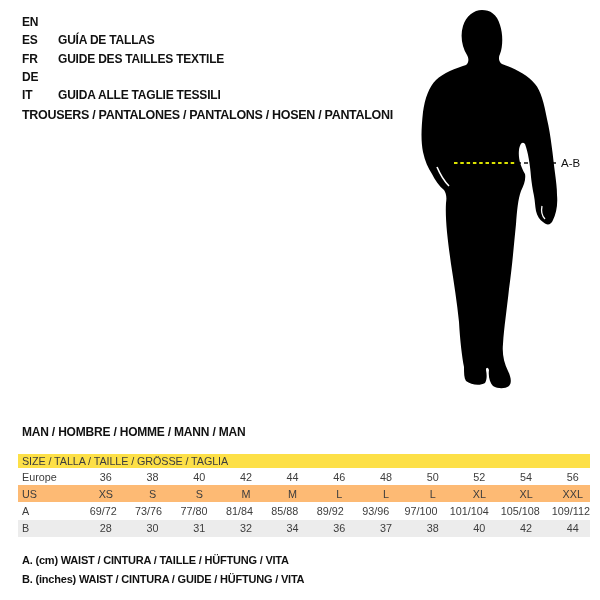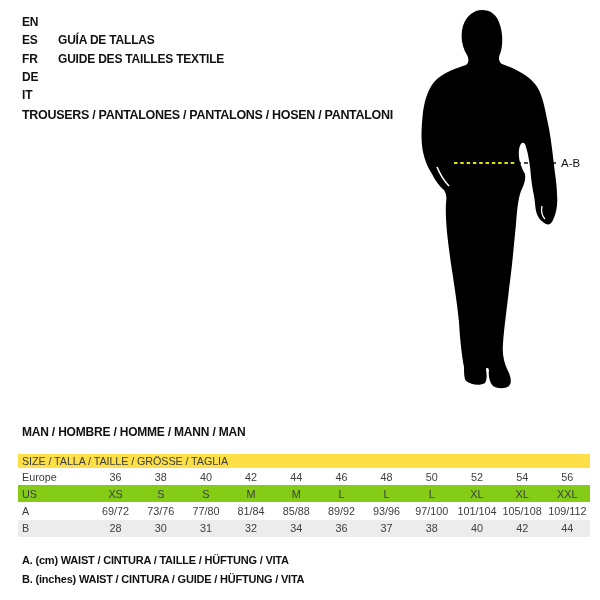--- a/index.html
+++ b/index.html
@@ -22,21 +22,21 @@
   .figure-wrap svg { display:block; }
   .ab-text { font-size:11.5px; font-family:"Liberation Sans", sans-serif; }
   
   .gender-label { position:absolute; left:22px; top:425px; font-size:12px; font-weight:bold; letter-spacing:-0.2px; }
   
   .size-table { position:absolute; left:18px; top:454px; width:572px; }
   .table-header {
     height:14px; line-height:14px; padding-left:4px;
     font-size:10.8px; color:#3d3d3d; letter-spacing:-0.1px;
   }
-  .t-row { display:flex; height:17.2px; align-items:center; font-size:10.8px; color:#3d3d3d; }
+  .t-row { display:flex; height:17.2px; align-items:center; font-size:10.8px; color:#3d3d3d;gap:12px; }
   .t-row.striped {  }
   .row-label { width:75px; padding-left:4px; }
   .cell { width:45.18px; text-align:center; white-space:nowrap; }
   
   .footnotes { position:absolute; left:22px; top:554px; }
   .footnote { font-size:11px; font-weight:bold; height:18.5px; letter-spacing:-0.2px; white-space:nowrap; }
 </style>
 </head>
 <body>
 
@@ -52,20 +52,21 @@
     </div>
     <div class="lang-row">
       <span class="lang-code">FR</span>
       <span class="lang-label">GUIDE DES TAILLES TEXTILE</span>
     </div>
     <div class="lang-row">
       <span class="lang-code">DE</span>
     </div>
     <div class="lang-row">
       <span class="lang-code">IT</span>
+      <span class="lang-label">GUIDA ALLE TAGLIE TESSILI</span>
     </div>
   </div>
 
   <div class="category-title">TROUSERS / PANTALONES / PANTALONS / HOSEN / PANTALONI</div>
 
   <div class="figure-wrap">
     <svg width="210" height="400" viewBox="0 0 210 400">
 
       <line x1="127" y1="163" x2="168" y2="163" stroke-width="1.5" stroke-dasharray="4 3" stroke="#111111"></line>
 
@@ -104,21 +105,21 @@
       <span class="cell">42</span>
       <span class="cell">44</span>
       <span class="cell">46</span>
       <span class="cell">48</span>
       <span class="cell">50</span>
       <span class="cell">52</span>
       <span class="cell">54</span>
       <span class="cell">56</span>
     </div>
 
-    <div class="t-row striped" style="background: #84cc16;">
+    <div class="t-row striped" style="background: #fdba74;">
       <span class="row-label">US</span>
       <span class="cell">XS</span>
       <span class="cell">S</span>
       <span class="cell">S</span>
       <span class="cell">M</span>
       <span class="cell">M</span>
       <span class="cell">L</span>
       <span class="cell">L</span>
       <span class="cell">L</span>
       <span class="cell">XL</span>

